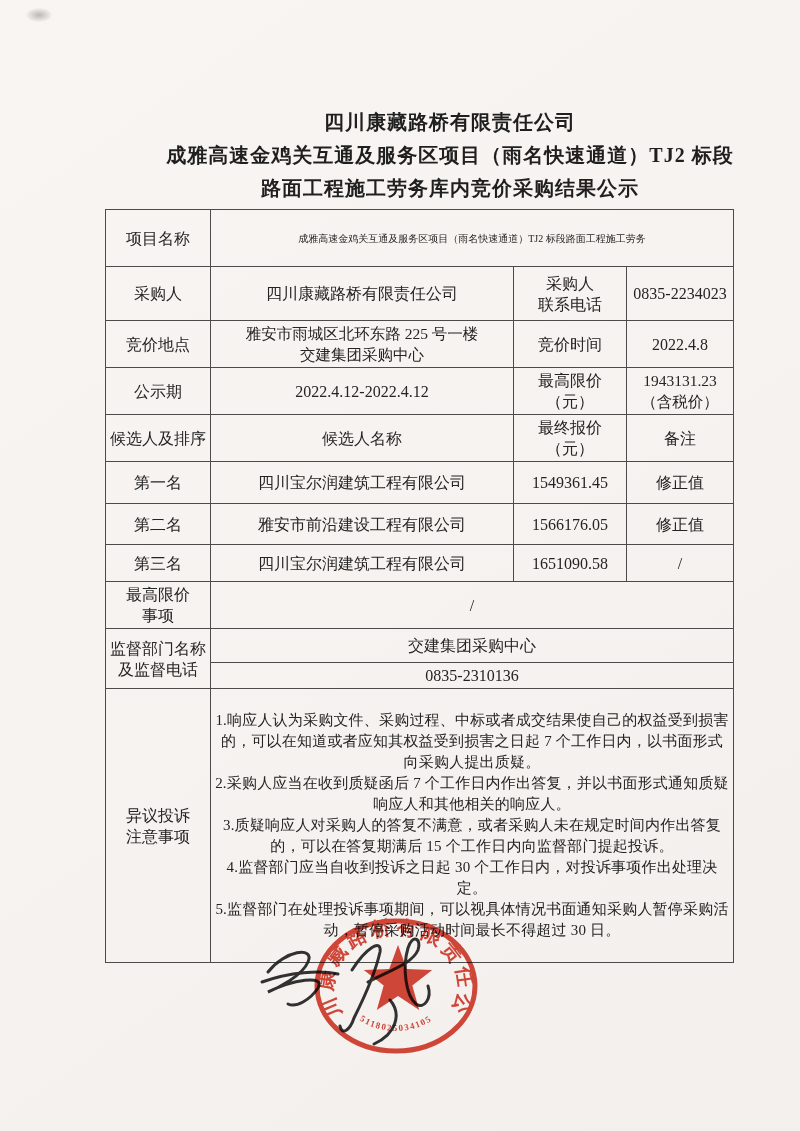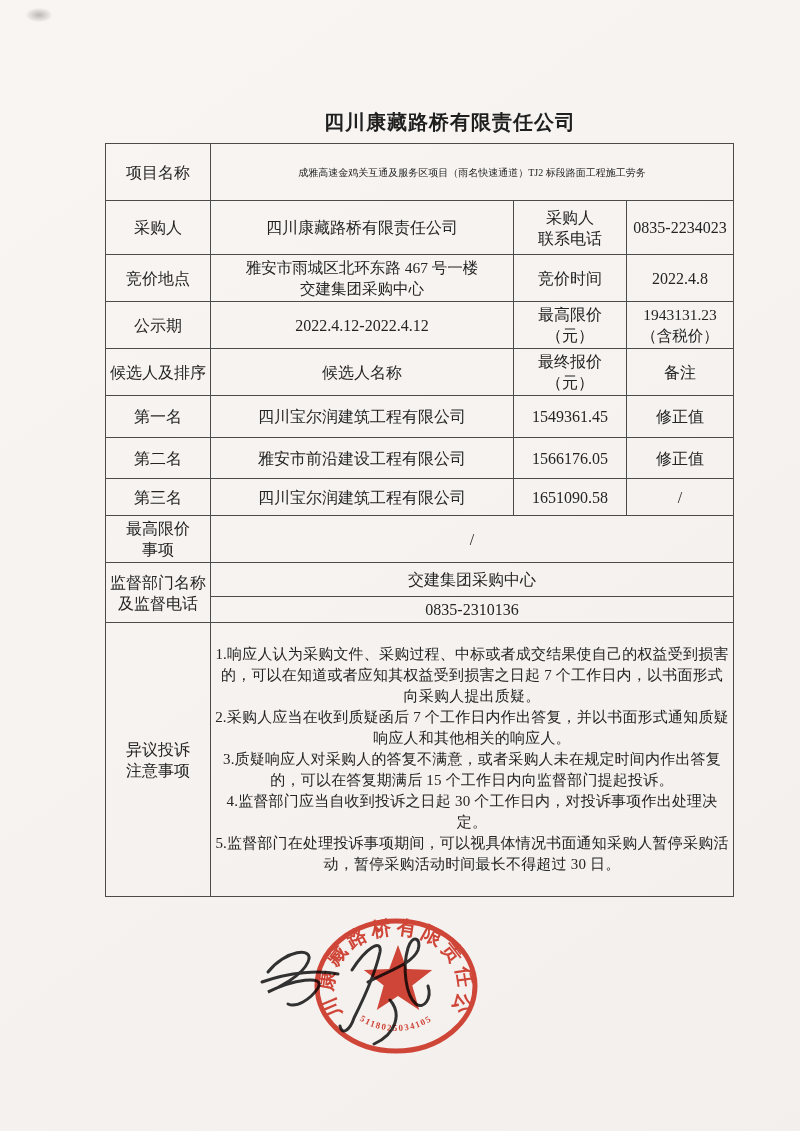--- a/index.html
+++ b/index.html
@@ -84,20 +84,22 @@
   }
 </style>
 </head>
 <body>
 
 <div class="page">
   <div class="corner-smudge"></div>
 
   <div class="title-block">
     <div>四川康藏路桥有限责任公司</div>
+    <div>成雅高速金鸡关互通及服务区项目（雨名快速通道）TJ2 标段</div>
+    <div>路面工程施工劳务库内竞价采购结果公示</div>
   </div>
 
   <table class="doc">
     <colgroup>
       <col style="width:105px">
         <col style="width:303px">
         <col style="width:113px">
         <col style="width:107px">
     </colgroup>
     <tbody>
@@ -107,21 +109,21 @@
     </tr>
     <tr style="height:54px">
       <td>采购人</td>
       <td>四川康藏路桥有限责任公司</td>
       <td>采购人
 联系电话</td>
       <td>0835-2234023</td>
     </tr>
     <tr style="height:46px">
       <td>竞价地点</td>
-      <td class="small2">雅安市雨城区北环东路 467 号一楼
+      <td class="small2">雅安市雨城区北环东路 225 号一楼
 交建集团采购中心</td>
       <td>竞价时间</td>
       <td>2022.4.8</td>
     </tr>
     <tr style="height:44px">
       <td>公示期</td>
       <td>2022.4.12-2022.4.12</td>
       <td>最高限价
 （元）</td>
       <td class="small2">1943131.23

